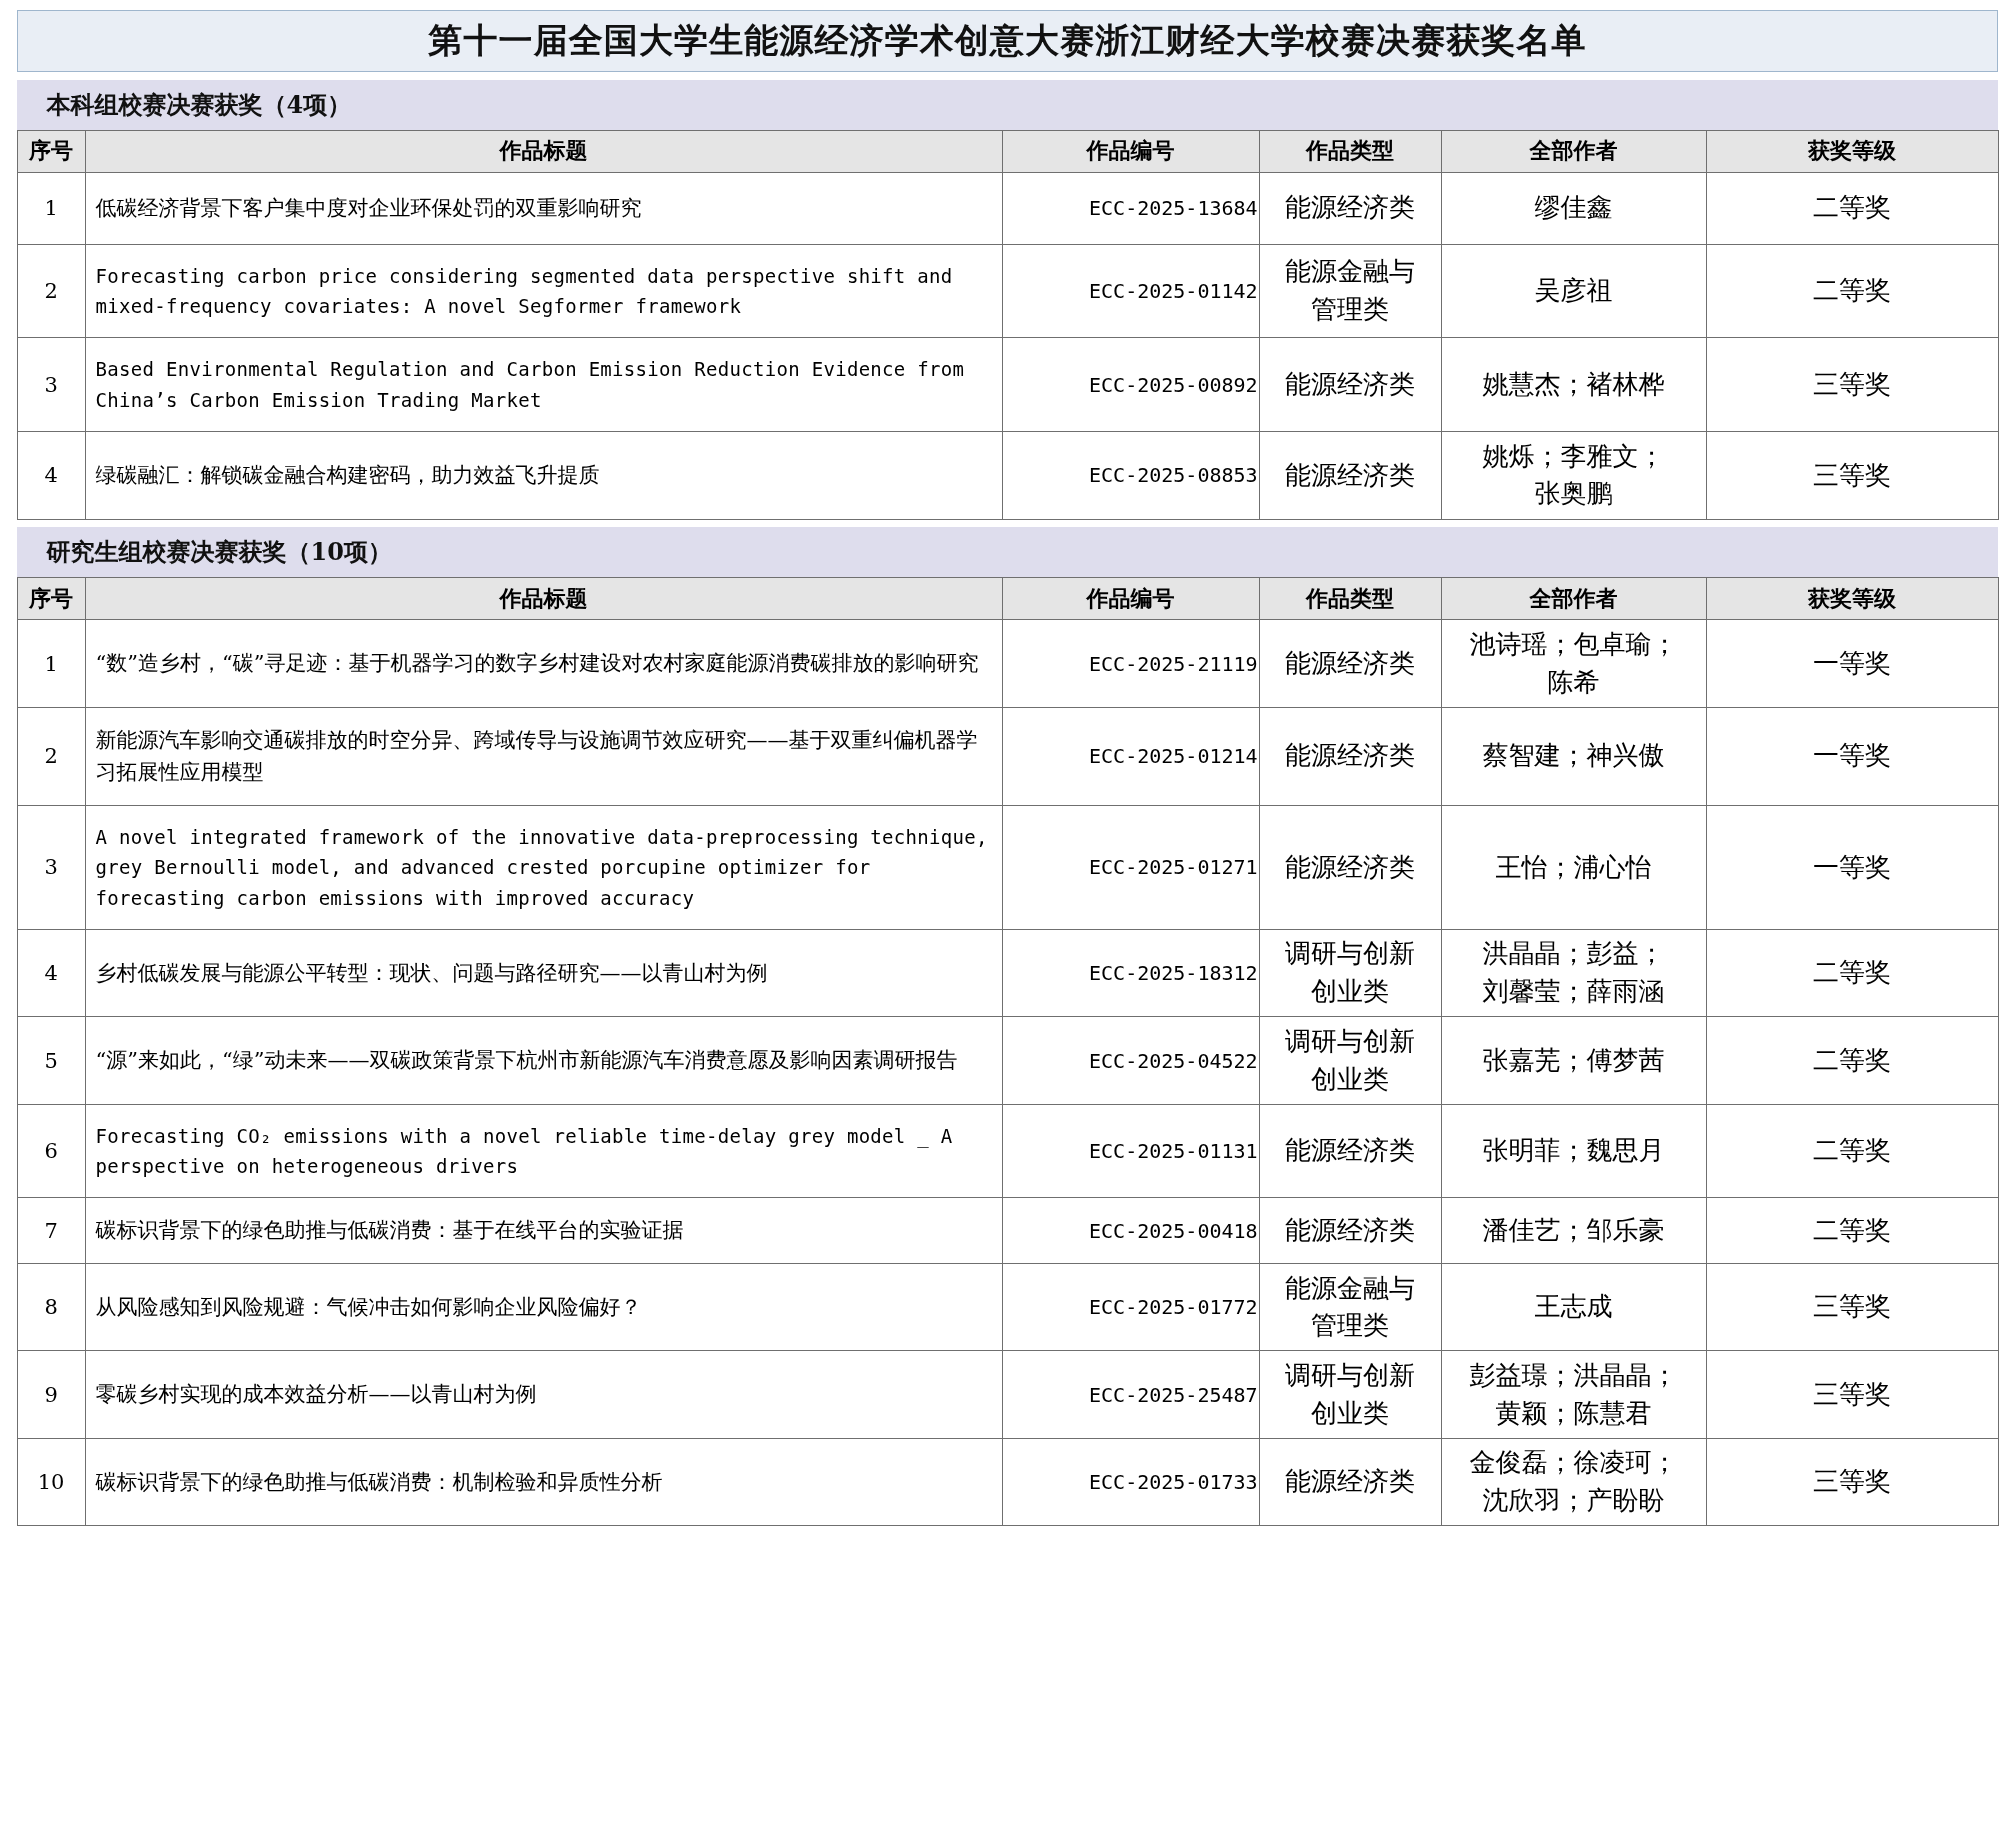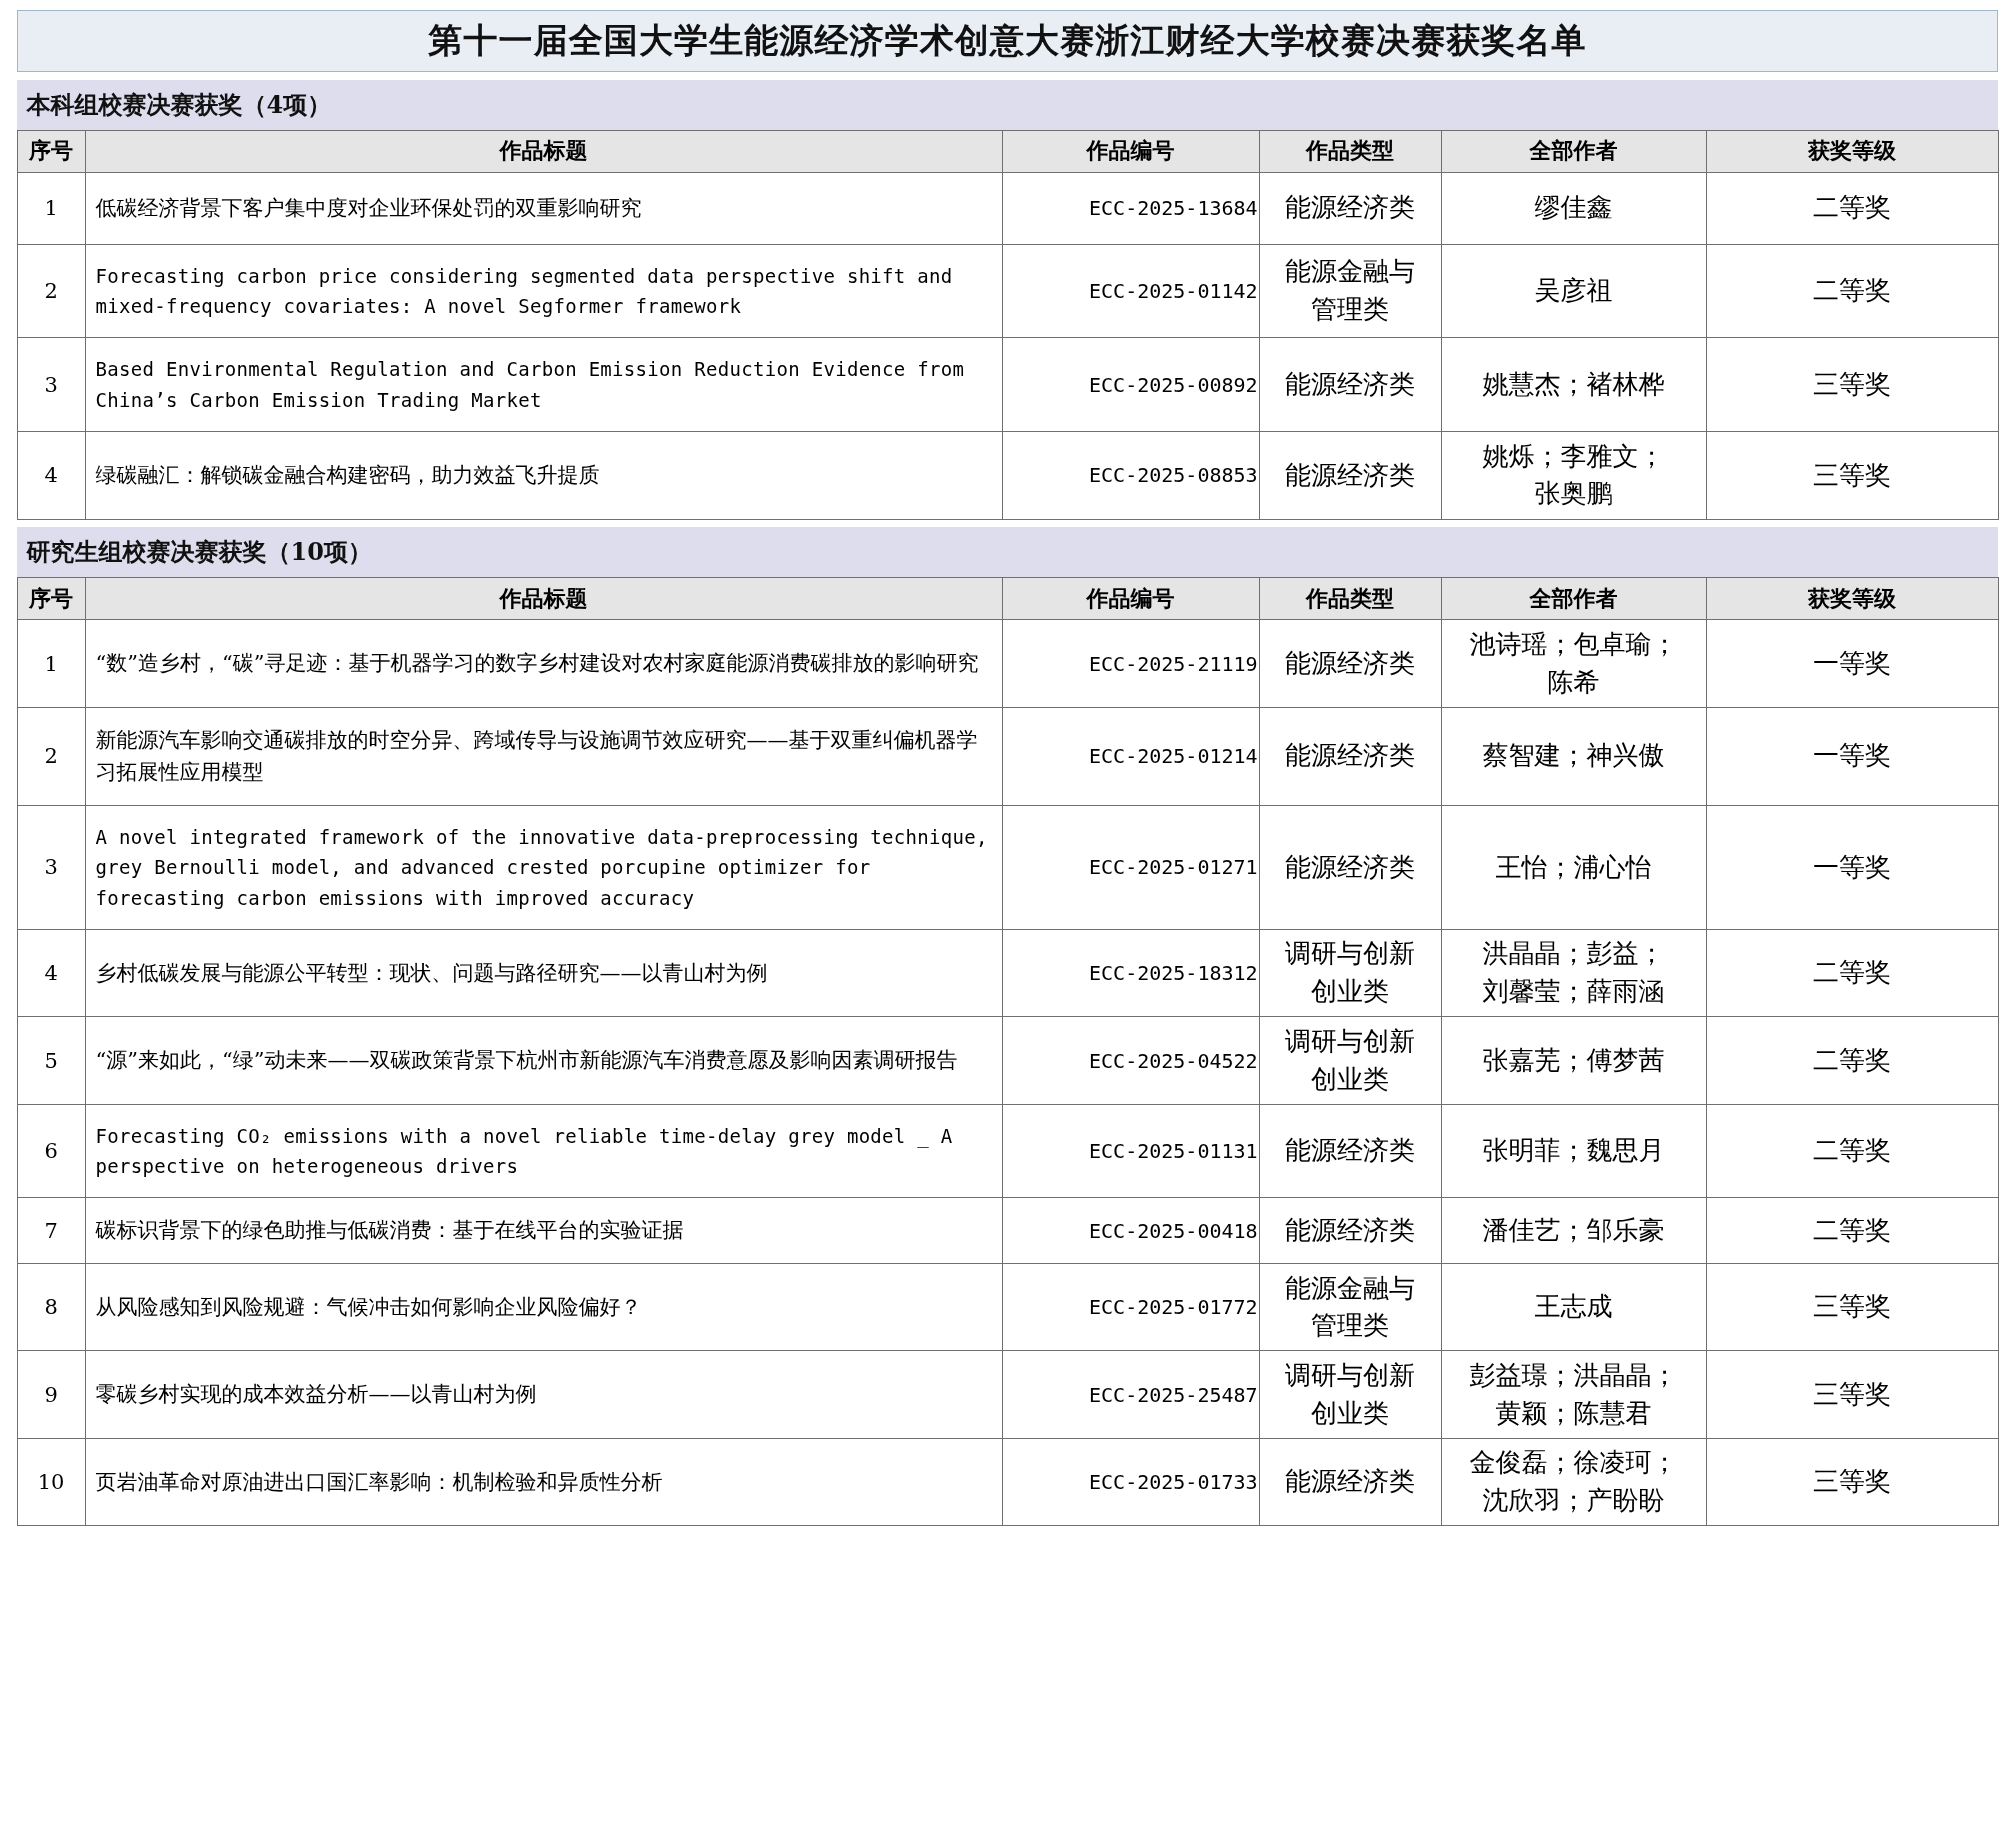--- a/index.html
+++ b/index.html
@@ -45,20 +45,21 @@
     align-items: center;
     padding-left: 10px;
     box-sizing: border-box;
     margin-top: 7.7px;
   }
   .section-bar .section-text {
     font-size: 24px;
     font-weight: bold;
     color: #111111;
     font-family: "DejaVu Serif", "Liberation Serif", serif;
+    margin-left: 20px;
   }
 
   
   table.award-table {
     border-collapse: collapse;
     width: 100%;
     table-layout: fixed;
   }
   table.award-table td, table.award-table th {
     border: 1.1px solid #6f6f6f;
@@ -283,21 +284,21 @@
         <td class="c-title">零碳乡村实现的成本效益分析——以青山村为例</td>
         <td class="c-code">ECC-2025-25487</td>
         <td class="c-type nowrap-break">调研与创新
 创业类</td>
         <td class="c-authors nowrap-break">彭益璟；洪晶晶；
 黄颖；陈慧君</td>
         <td class="c-level">三等奖</td>
       </tr>
       <tr class="row-pg">
         <td class="c-idx">10</td>
-        <td class="c-title">页岩油革命对原油进出口国汇率影响：机制检验和异质性分析</td>
+        <td class="c-title">碳标识背景下的绿色助推与低碳消费：机制检验和异质性分析</td>
         <td class="c-code">ECC-2025-01733</td>
         <td class="c-type nowrap-break">能源经济类</td>
         <td class="c-authors nowrap-break">金俊磊；徐凌珂；
 沈欣羽；产盼盼</td>
         <td class="c-level">三等奖</td>
       </tr>
     </tbody>
   </table>
 
 </div>

